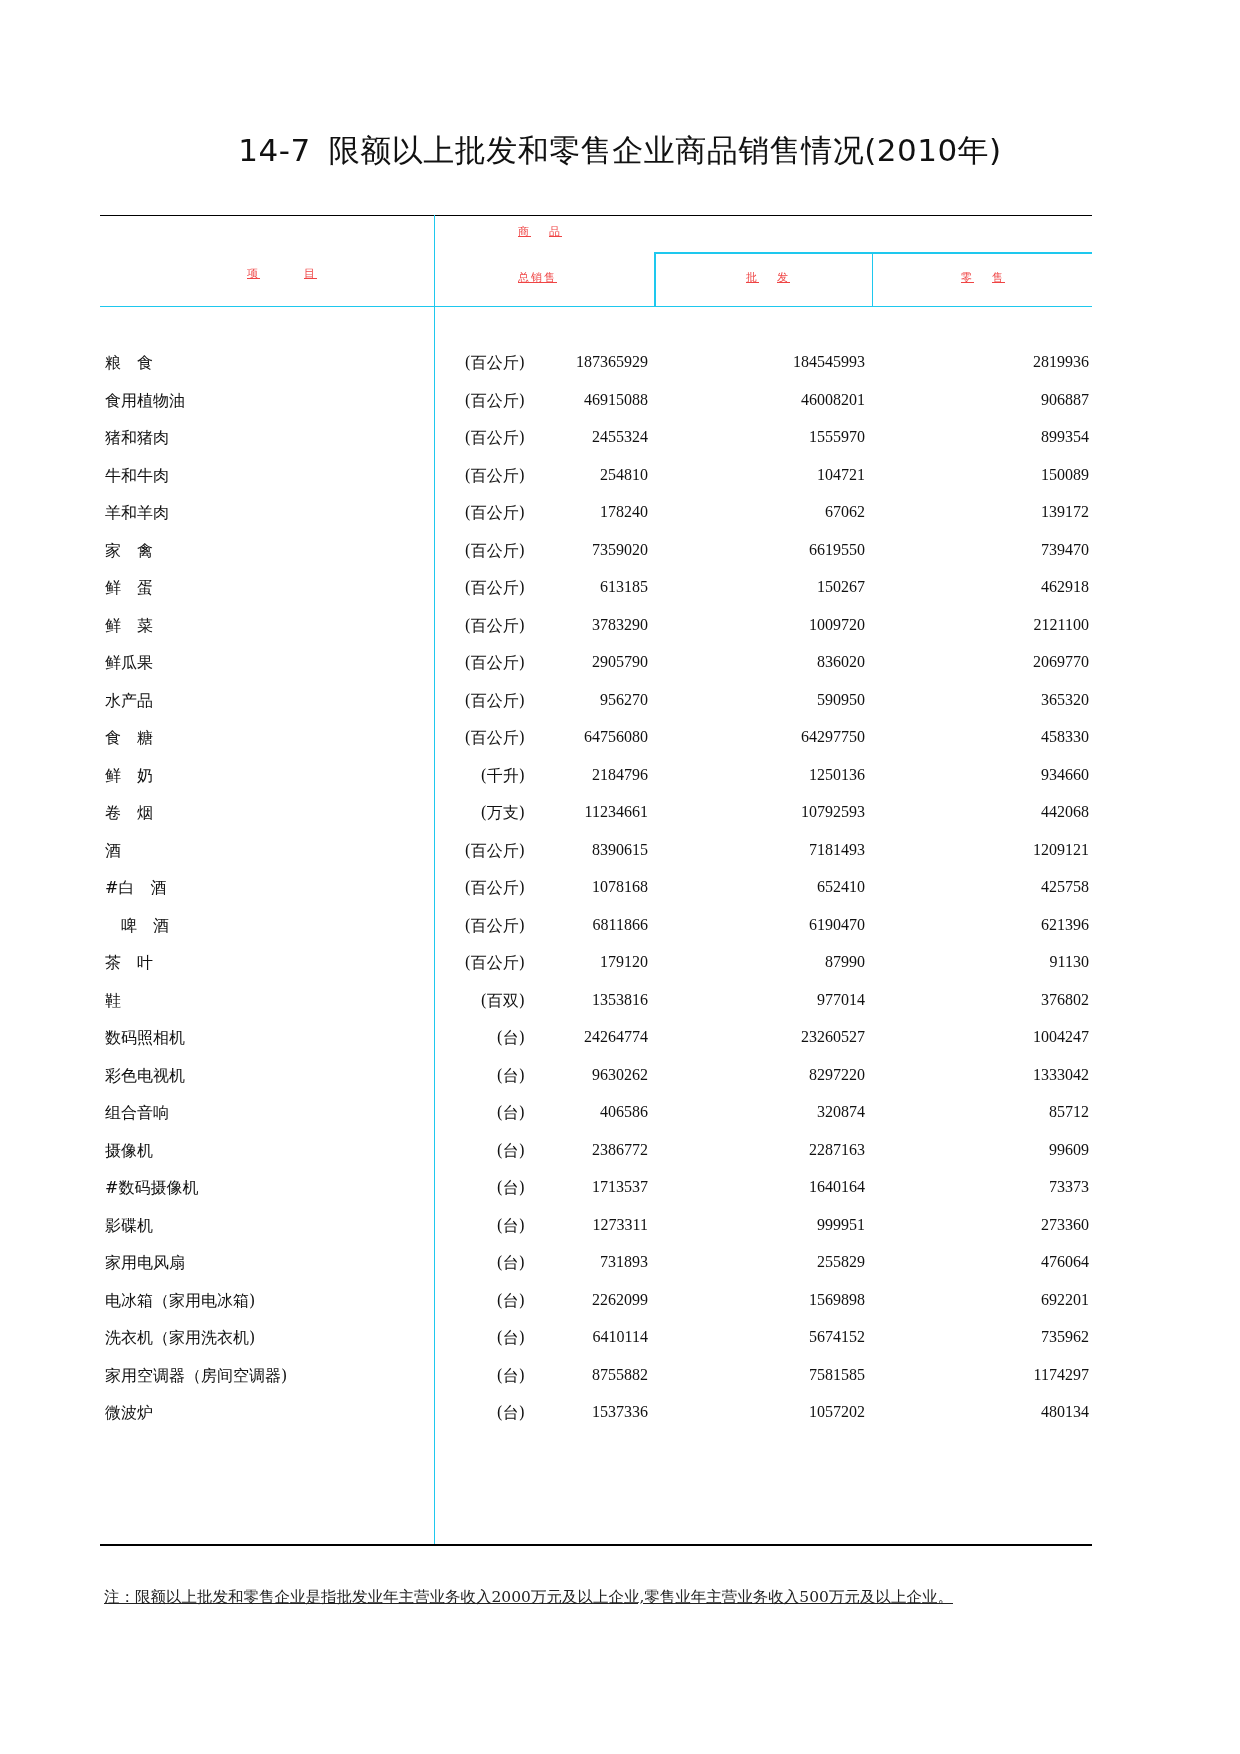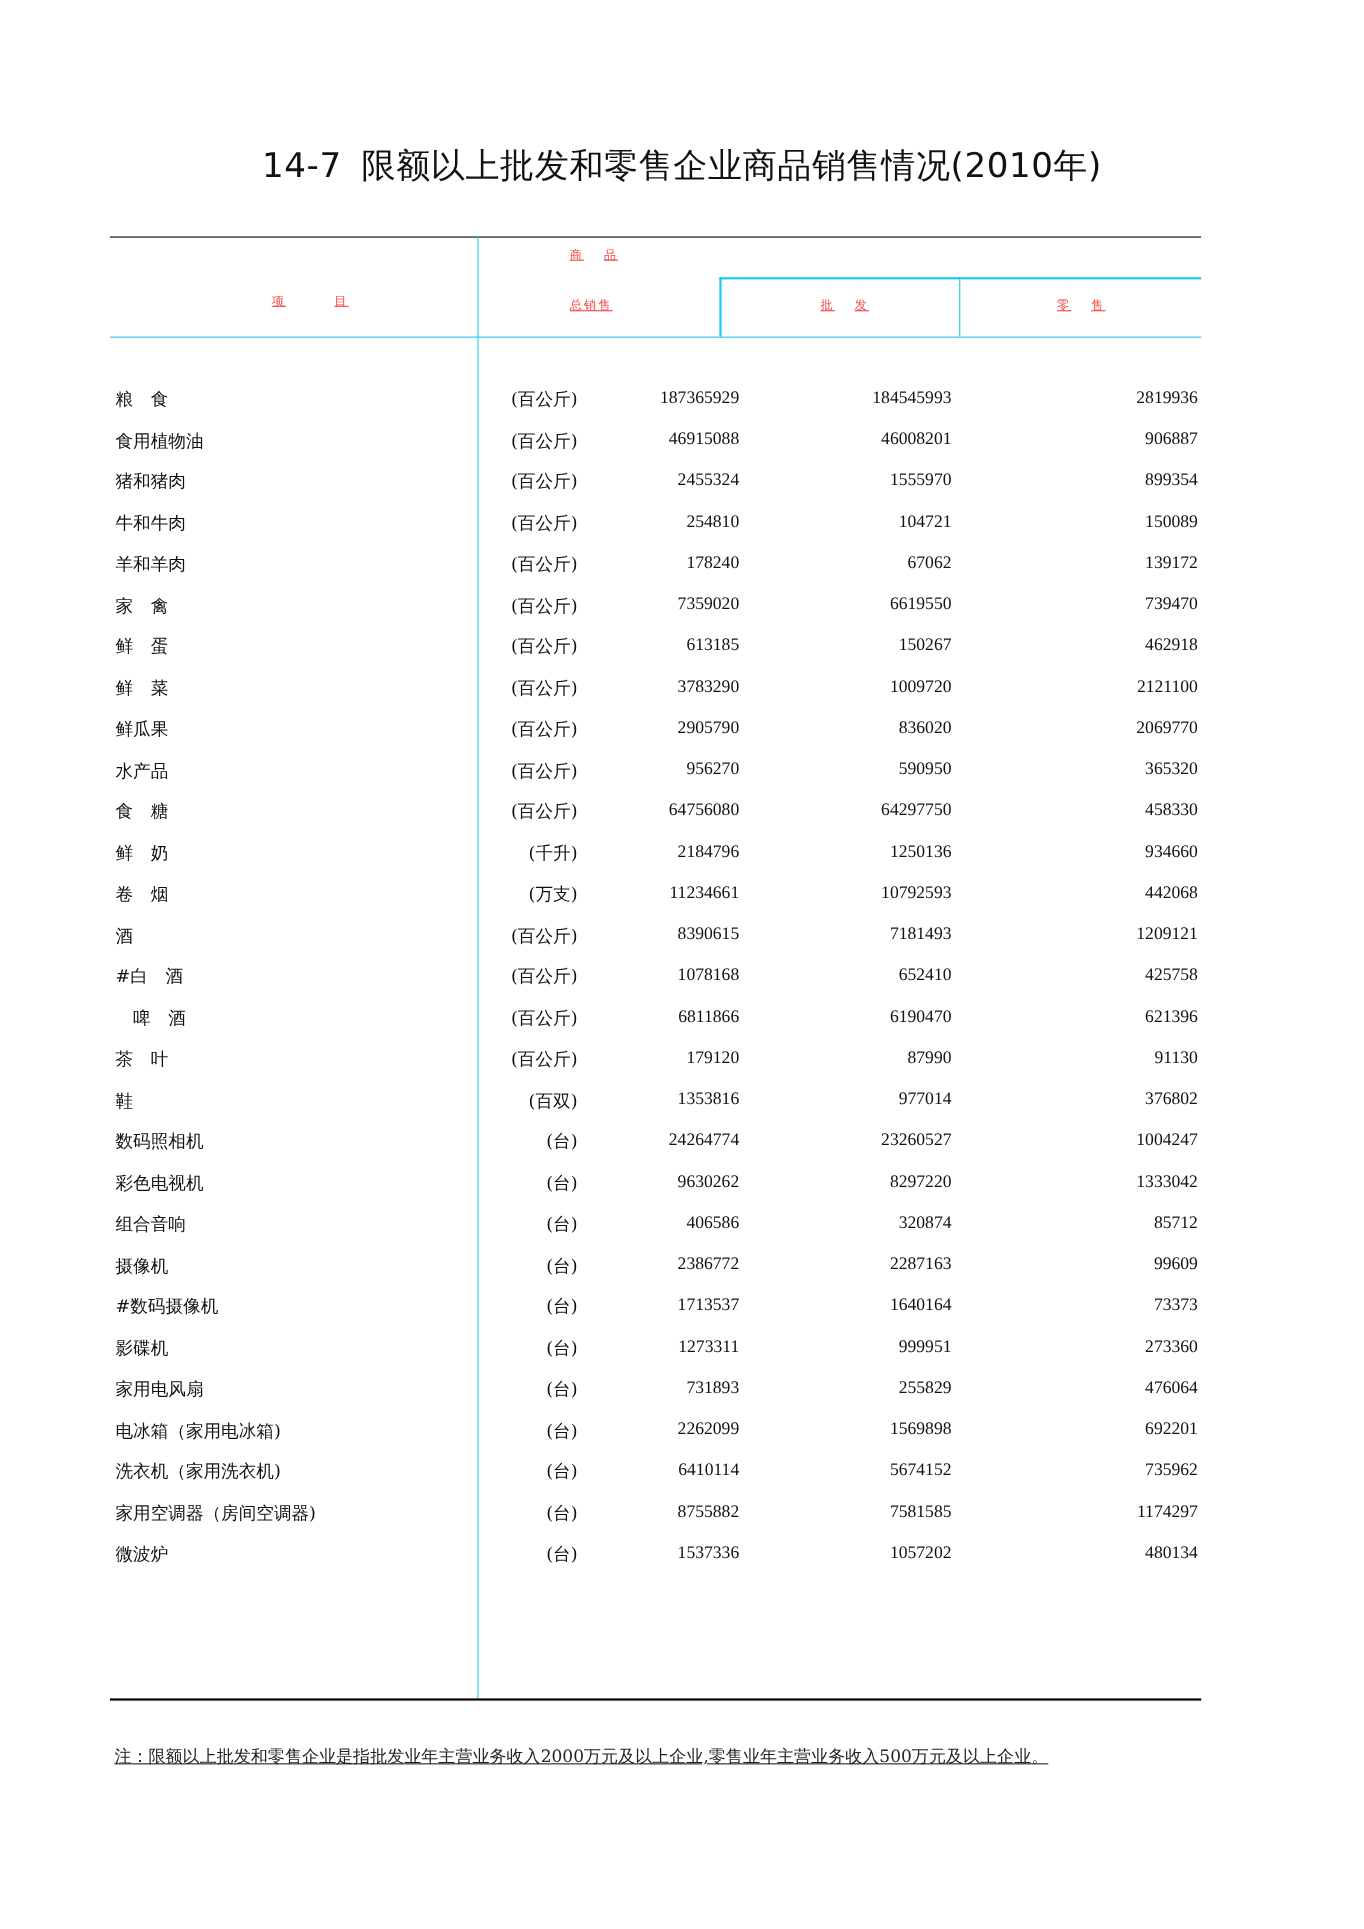--- a/index.html
+++ b/index.html
@@ -22,21 +22,21 @@
   .hdr-goods span { margin-right: 18px; }
   .hdr-total { left: 518px; top: 270px; }
   .hdr-whole { left: 737px; top: 270px; }
   .hdr-whole span, .hdr-retail span { margin: 0 9px; }
   .hdr-retail { left: 952px; top: 270px; }
   .rows { position: absolute; left: 100px; top: 345px; width: 992px; }
   .row { position: relative; height: 37.5px; font-size: 16px; }
   .row .name { position: absolute; left: 5px; top: 8px; white-space: pre; }
   .row .unit { position: absolute; right: 567px; top: 8px; white-space: nowrap; }
   .row .v { position: absolute; top: 8px; text-align: right; font-family: "Liberation Serif", "DejaVu Serif", serif; font-size: 16px; }
-  .row .v1 { right: 420px; text-align: center; }
+  .row .v1 { right: 444px; text-align: center; }
   .row .v2 { right: 227px; }
   .row .v3 { right: 3px; margin-left: 31px; }
   .note { position: absolute; left: 104px; top: 1587px; font-size: 15.5px; color: #222; text-decoration: underline; }
 </style>
 </head>
 <body>
 
 <div class="title">
   <span class="num">14-7</span><span>限额以上批发和零售企业商品销售情况(2010年)</span>
 </div>

